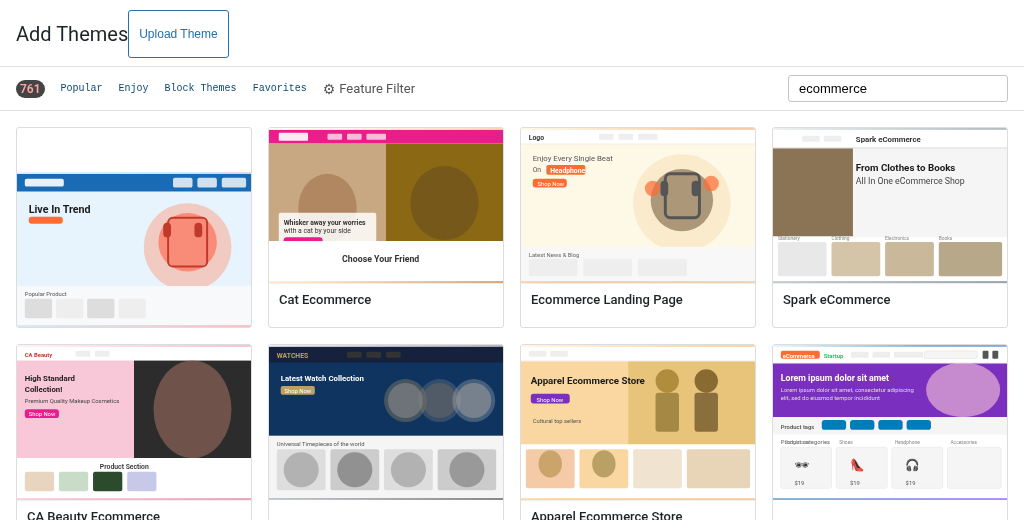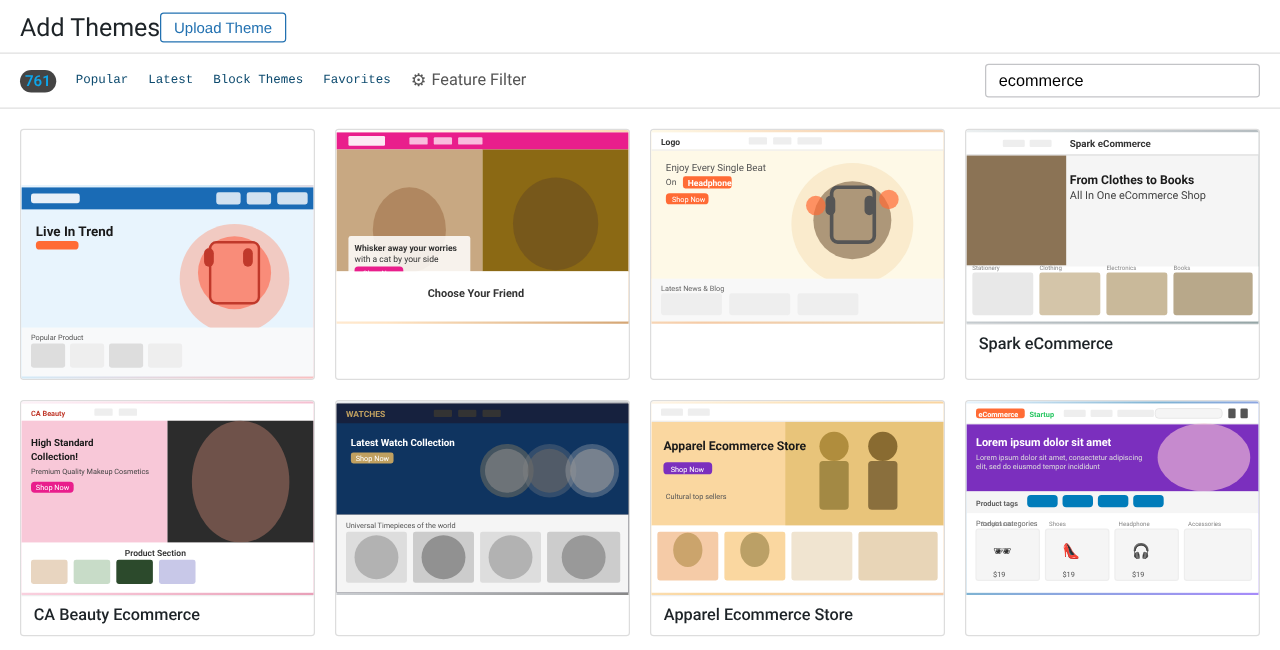--- a/index.html
+++ b/index.html
@@ -5,31 +5,31 @@
     * { box-sizing: border-box; margin: 0; padding: 0; }
     body { font-family: -apple-system, BlinkMacSystemFont, 'Segoe UI', Roboto, sans-serif; background: #fff; color: #333; font-size: 13px; }
 
     .page-header {
       display: flex; align-items: center; 
       padding: 10px 16px 8px 16px;
       border-bottom: 1px solid #e0e0e0;
     }
     .page-title { font-size: 20px; font-weight: 400; color: #1d2327; }
     .upload-btn {
-      padding: 4px 10px; border: 1px solid #2271b1; border-radius: 3px;
+      padding: 16px 10px; border: 1px solid #2271b1; border-radius: 3px;
       background: #fff; color: #2271b1; cursor: pointer; font-size: 12px;
     }
 
     .filters-bar {
       display: flex; align-items: center; gap: 16px;
       padding: 8px 16px;
       border-bottom: 1px solid #e0e0e0;
     }
     .count-badge {
-      background: #444; color: #0ea5e9; border-radius: 12px;
+      background: #444; color: #fca5a5; border-radius: 12px;
       padding: 2px 4px; font-size: 12px; font-weight: 600;
     }
     .filter-link {
       color: #0c4a6e; cursor: pointer; font-size: 10px; text-decoration: none; font-family: Liberation Mono, monospace;
     }
     .filter-feature {
       display: flex; align-items: center; gap: 4px; color: #555; cursor: pointer;
     }
     .filter-feature .gear-icon { font-size: 14px; }
     .search-area { margin-left: auto; }
@@ -78,21 +78,21 @@
 <body>
 
 <div class="page-header">
   <h1 class="page-title">Add Themes</h1>
   <button class="upload-btn">Upload Theme</button>
 </div>
 
 <div class="filters-bar">
   <span class="count-badge">761</span>
   <a class="filter-link">Popular</a>
-  <a class="filter-link">Latest</a>
+  <a class="filter-link">Enjoy</a>
   <a class="filter-link">Block Themes</a>
   <a class="filter-link">Favorites</a>
   <div class="filter-feature">
     <span class="gear-icon">⚙</span>
     <span>Feature Filter</span>
   </div>
   <div class="search-area">
     <input class="search-input" type="text" value="ecommerce" placeholder="ecommerce" style="">
   </div>
 </div>
@@ -150,20 +150,21 @@
         <text x="15" y="97" font-size="7" font-weight="700" fill="#333">Whisker away your worries</text>
         <text x="15" y="106" font-size="7" fill="#333">with a cat by your side</text>
 
         <rect x="15" y="110" width="40" height="10" rx="3" fill="#e91e8c"></rect>
         <text x="22" y="118" font-size="6" fill="#fff">Shop Now</text>
 
         <rect x="0" y="114" width="240" height="41" fill="#fff"></rect>
         <text x="75" y="135" font-size="9" font-weight="700" fill="#333">Choose Your Friend</text>
       </svg>
     </div>
+    <div class="theme-name">Cat Ecommerce</div>
   </div>
 
   <div class="theme-card">
     <div class="theme-thumb thumb-3">
       <svg class="thumb-svg" viewBox="0 0 240 155" xmlns="http://www.w3.org/2000/svg">
         <rect width="240" height="155" fill="#fef9e7"></rect>
 
         <rect width="240" height="14" fill="#fff"></rect>
         <rect x="0" y="14" width="240" height="1" fill="#eee"></rect>
         <text x="8" y="10" font-size="7" font-weight="700" fill="#333">Logo</text>
@@ -188,20 +189,21 @@
         <circle cx="135" cy="60" r="8" fill="#ff6b35" opacity="0.7"></circle>
         <circle cx="195" cy="55" r="8" fill="#ff6b35" opacity="0.7"></circle>
 
         <rect x="0" y="120" width="240" height="35" fill="#f8f8f8"></rect>
         <text x="8" y="130" font-size="6" fill="#666">Latest News &amp; Blog</text>
         <rect x="8" y="132" width="50" height="18" rx="2" fill="#eee"></rect>
         <rect x="64" y="132" width="50" height="18" rx="2" fill="#eee"></rect>
         <rect x="120" y="132" width="50" height="18" rx="2" fill="#eee"></rect>
       </svg>
     </div>
+    <div class="theme-name">Ecommerce Landing Page</div>
   </div>
 
   <div class="theme-card">
     <div class="theme-thumb thumb-4">
       <svg class="thumb-svg" viewBox="0 0 240 155" xmlns="http://www.w3.org/2000/svg">
         <rect width="240" height="155" fill="#f5f5f5"></rect>
 
         <rect width="240" height="18" fill="#fff"></rect>
         <rect x="0" y="18" width="240" height="1" fill="#ddd"></rect>
         <text x="85" y="12" font-size="8" font-weight="700" fill="#333">Spark eCommerce</text>

